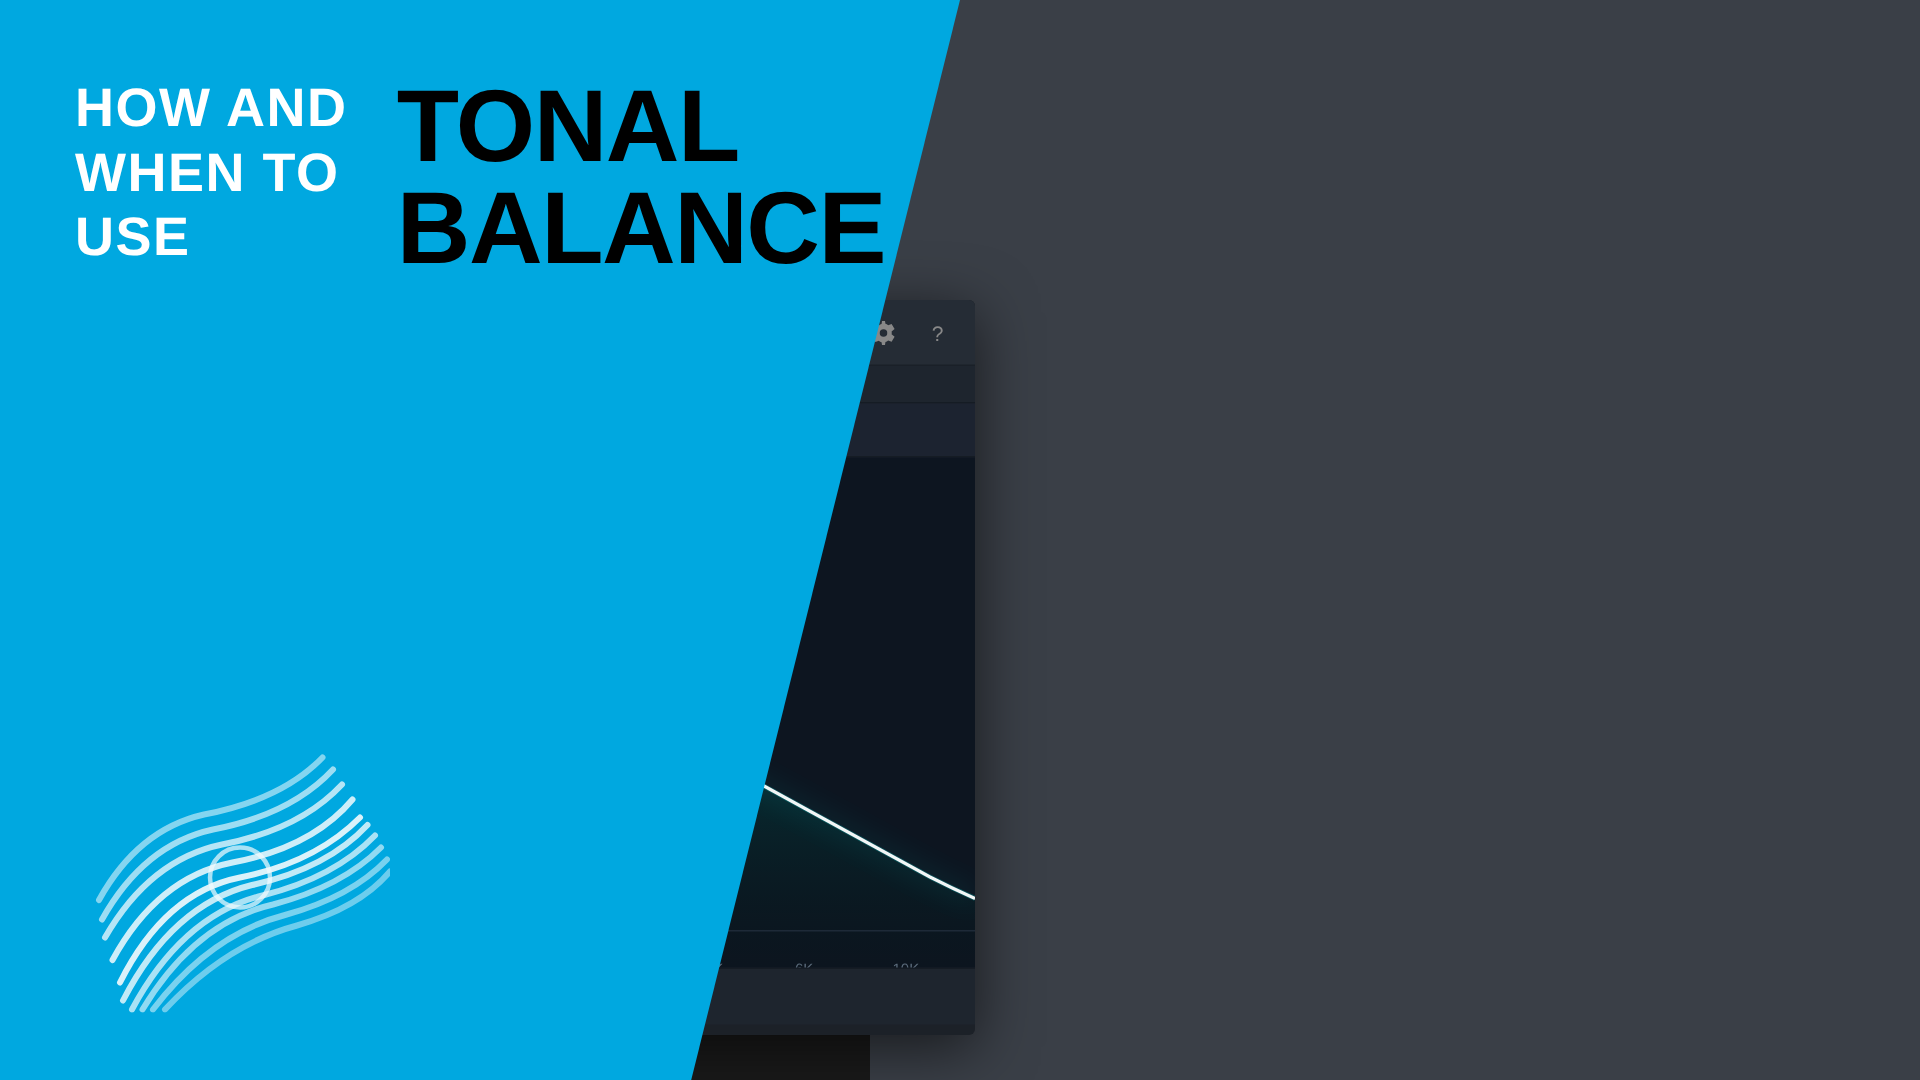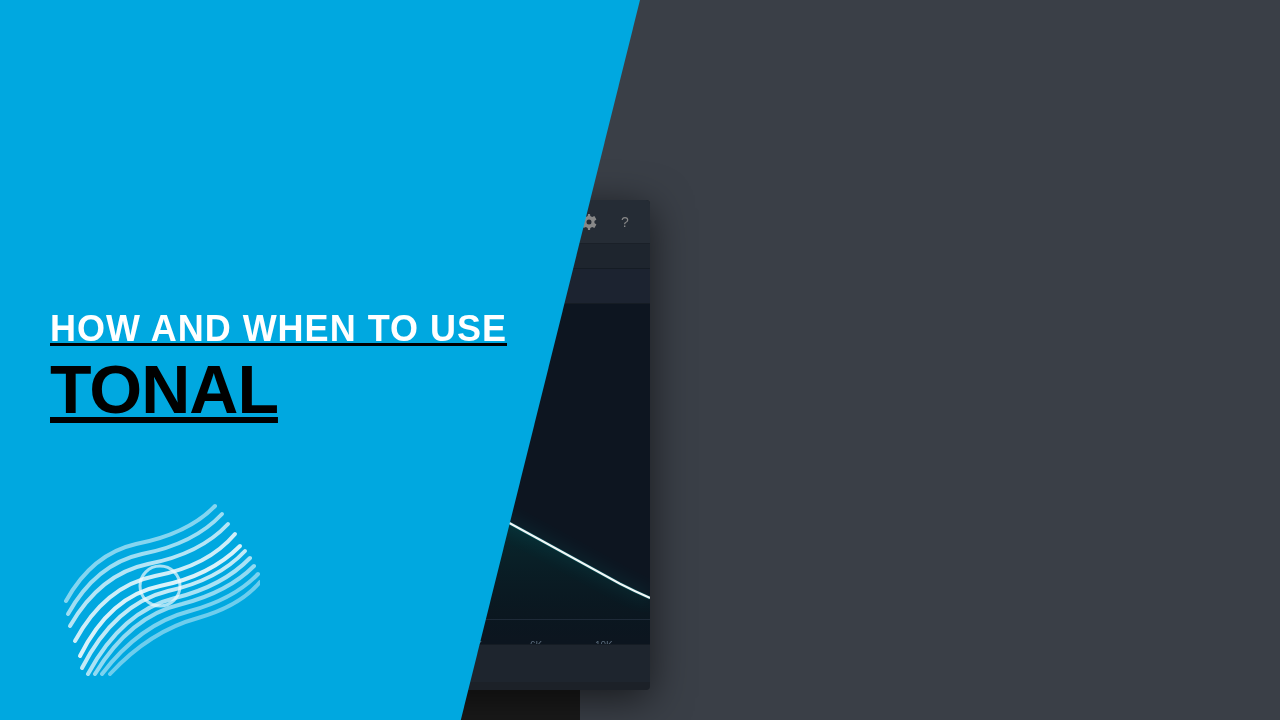--- a/index.html
+++ b/index.html
@@ -15,24 +15,23 @@
 
     
     .left-panel {
       position: absolute;
       left: 0; top: 0;
       width: 640px; height: 720px;
       background: #00a8e0;
       clip-path: polygon(0 0, 100% 0, 72% 100%, 0 100%);
       z-index: 1;
       display: flex;
-      flex-direction: column;
-      justify-content: center;
+      flex-direction: row;
+      justify-content: space-between;
       padding: 50px 50px 40px 50px;
-      text-decoration: underline;
     }
 
     .title-how {
       font-size: 36px;
       font-weight: 800;
       color: white;
       letter-spacing: 1px;
       line-height: 1.2;
       margin-bottom: 4px;
     }
@@ -323,20 +322,21 @@
       height: 100%;
     }
   </style>
 </head>
 <body>
 
 <div class="left-panel">
   <div class="title-how">HOW AND WHEN TO USE</div>
   <div class="title-main">
     <div>TONAL</div>
+    <div>BALANCE</div>
   </div>
 
   <div class="logo-area">
     <svg class="logo-svg" viewBox="0 0 200 180" fill="none" xmlns="http://www.w3.org/2000/svg">
 
       <g stroke="white" stroke-width="4" fill="none" stroke-linecap="round">
 
         <path d="M 20 160 Q 50 100 100 90 Q 150 80 180 50" opacity="0.9"></path>
         <path d="M 15 145 Q 45 90 95 80 Q 148 70 175 38" opacity="0.85"></path>
         <path d="M 22 172 Q 55 108 108 95 Q 158 84 185 55" opacity="0.8"></path>

